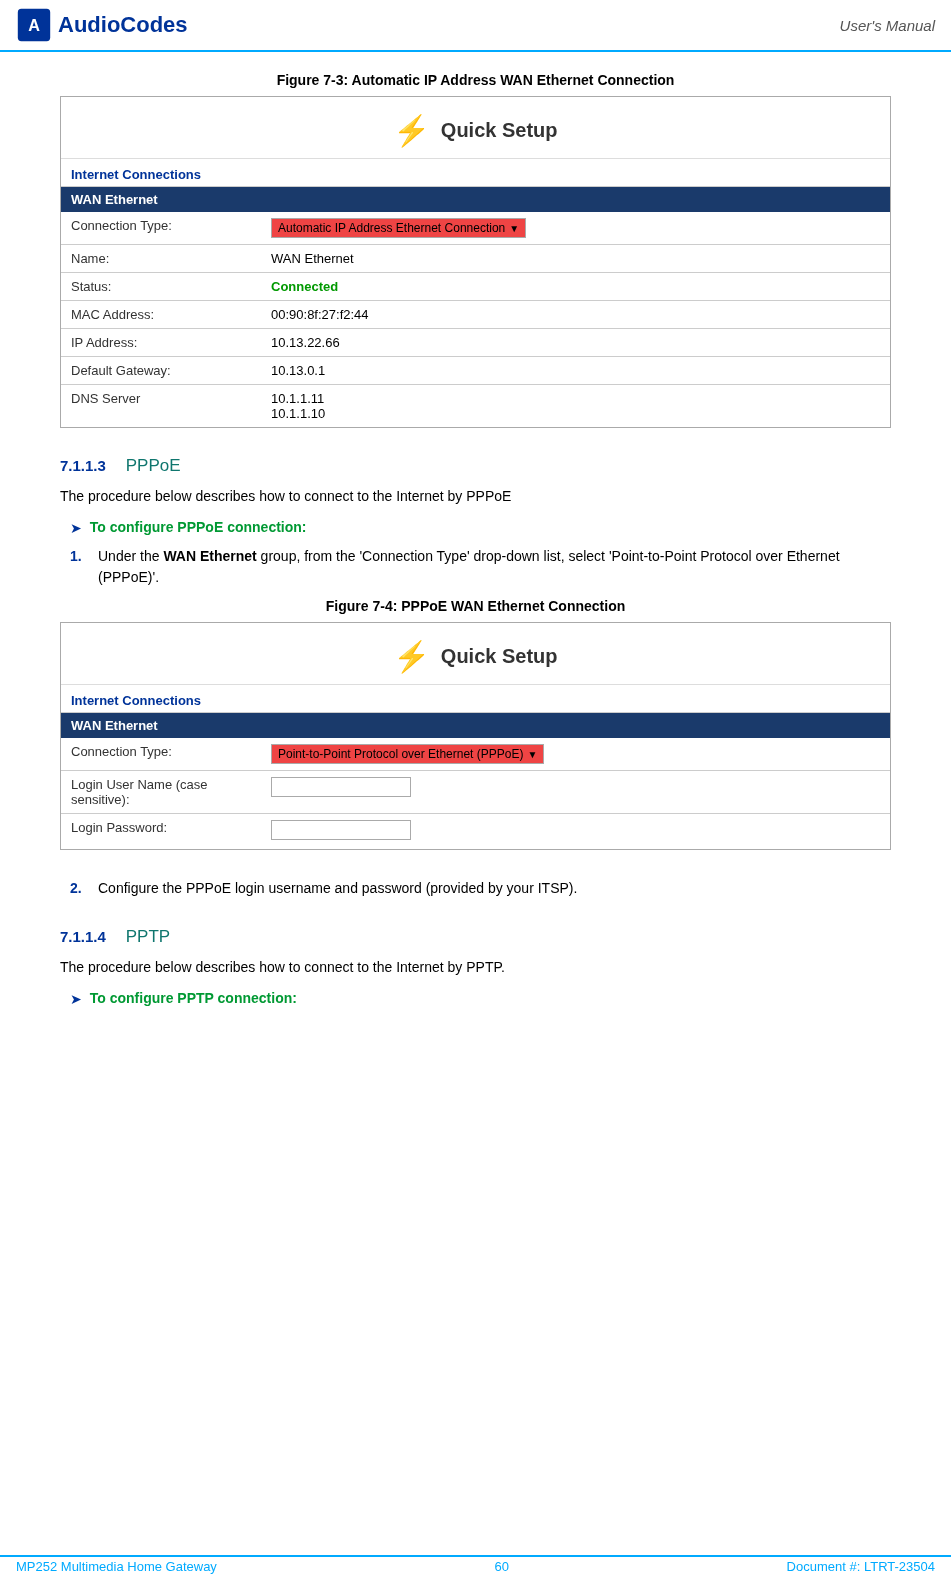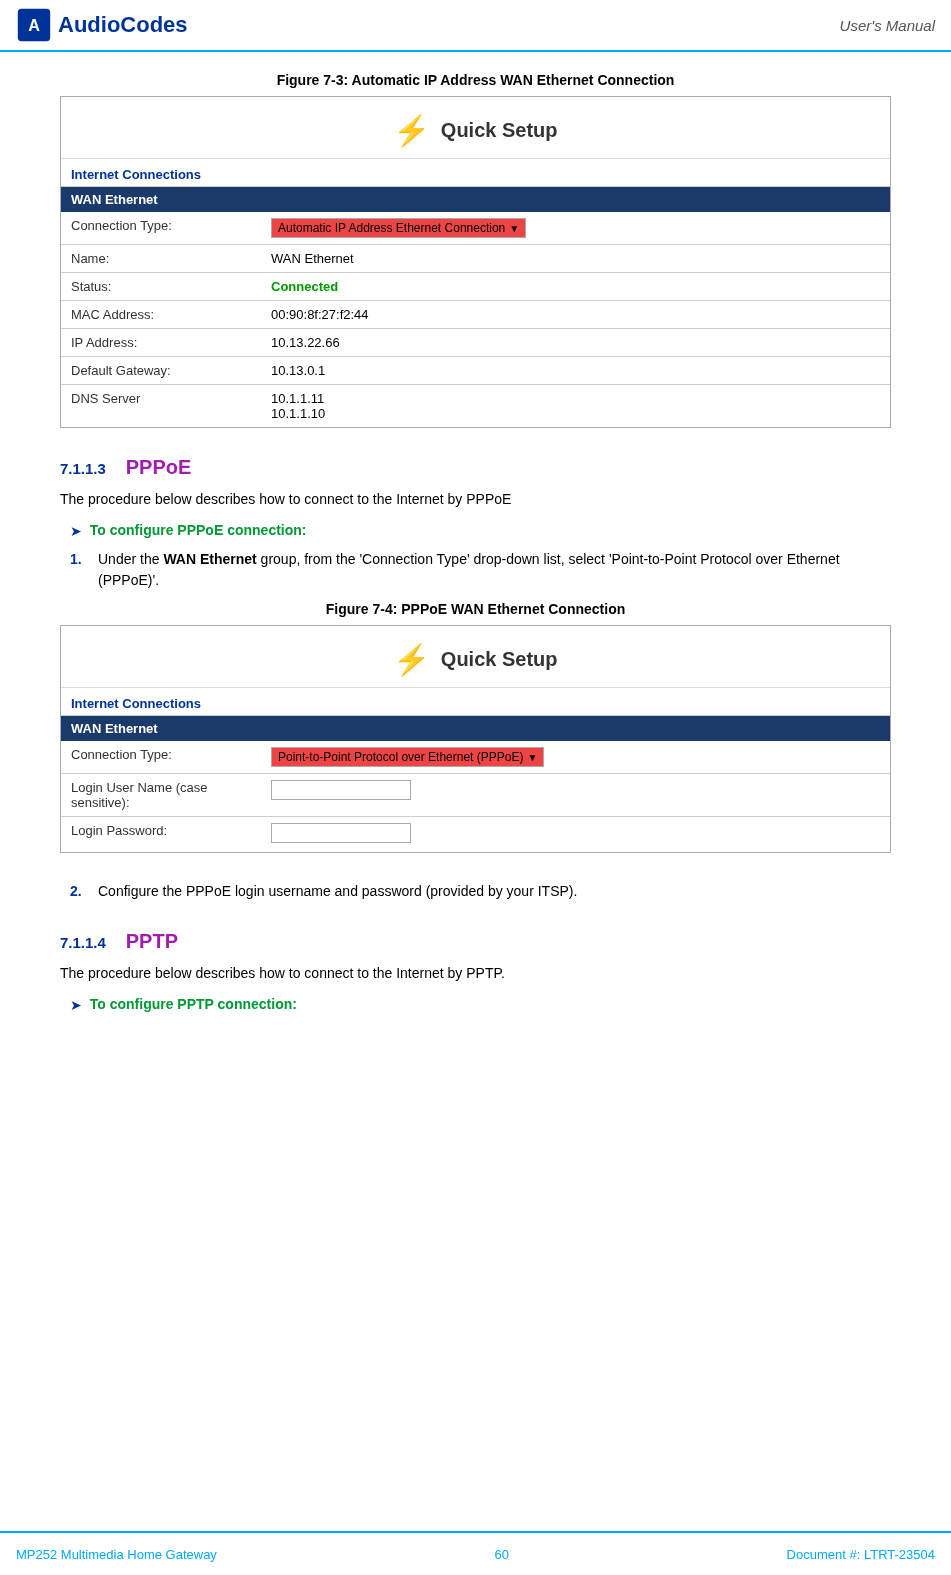--- a/index.html
+++ b/index.html
@@ -48,21 +48,21 @@
       bottom: 0;
       left: 0;
       right: 0;
       border-top: 2px solid #00aaff;
       padding: 6px 16px;
       display: flex;
       justify-content: space-between;
       align-items: center;
       font-size: 13px;
       color: #00aaff;
-      height: 44px;
+      height: 20px;
     }
 
     
     .content {
       padding: 20px 60px 50px 60px;
     }
 
     
     .intro-text {
       font-size: 14px;
@@ -182,23 +182,23 @@
       margin-top: 28px;
       margin-bottom: 10px;
     }
     .section-number {
       color: #003399;
       font-weight: bold;
       font-size: 15px;
       margin-right: 16px;
     }
     .section-title {
-      color: #a21caf;
-      font-weight: bold;
-      font-size: 20px;
+      color: #0f766e;
+      font-weight: normal;
+      font-size: 17px;
     }
 
     
     .body-text {
       font-size: 14px;
       margin-bottom: 12px;
       line-height: 1.5;
       padding-left: 0;
     }
 

